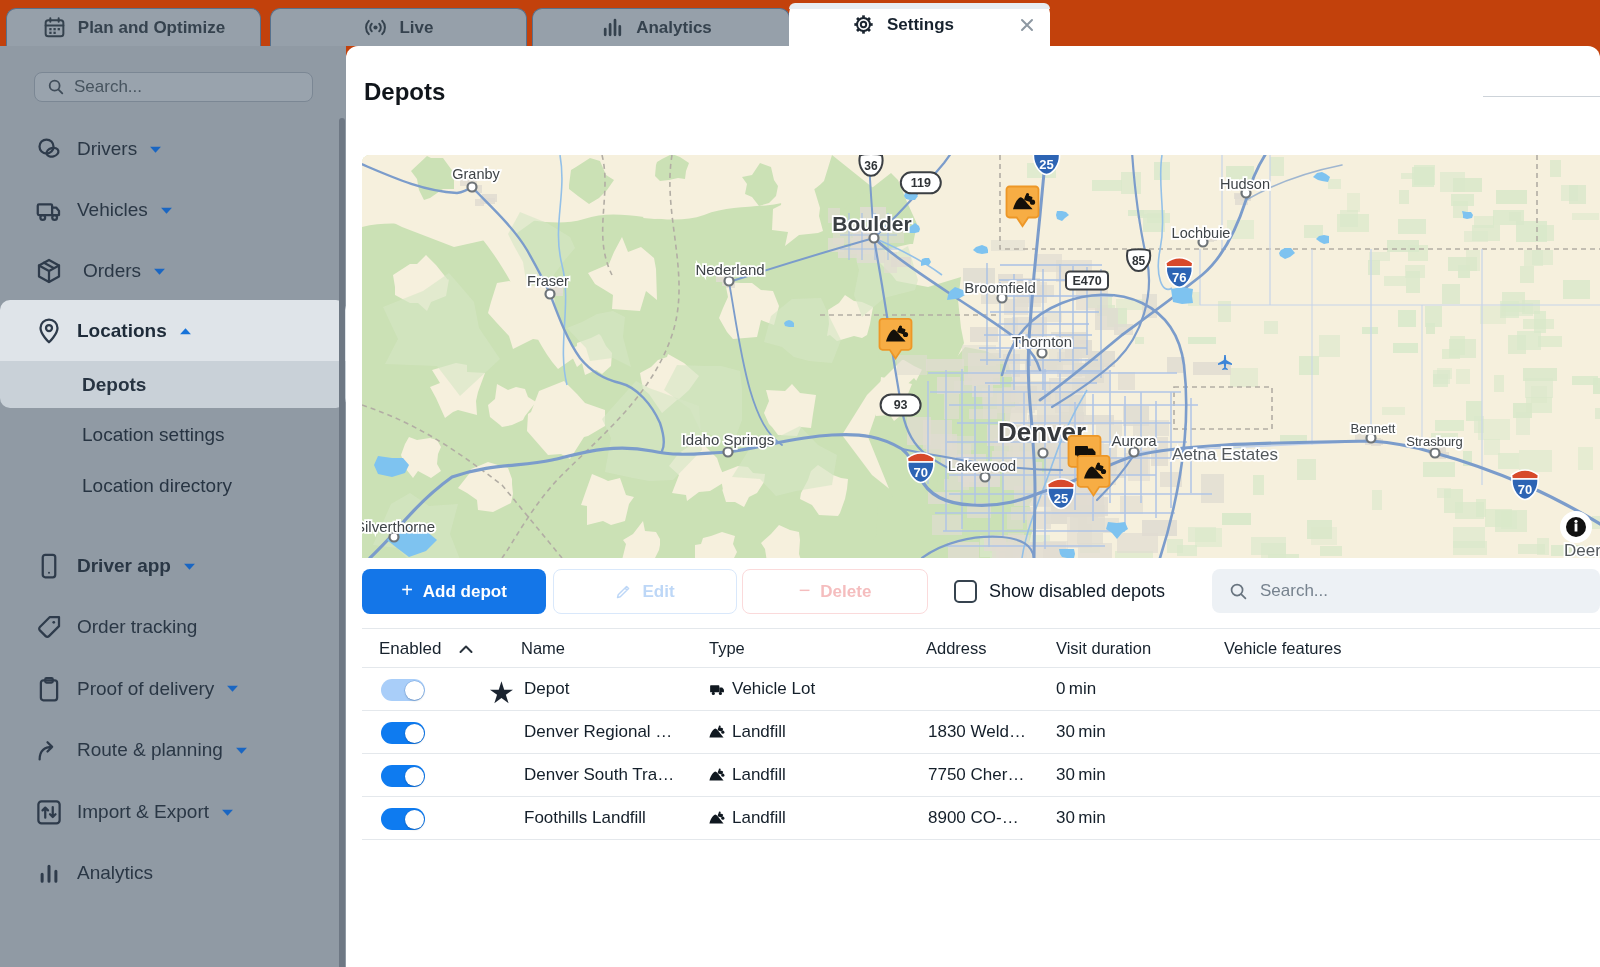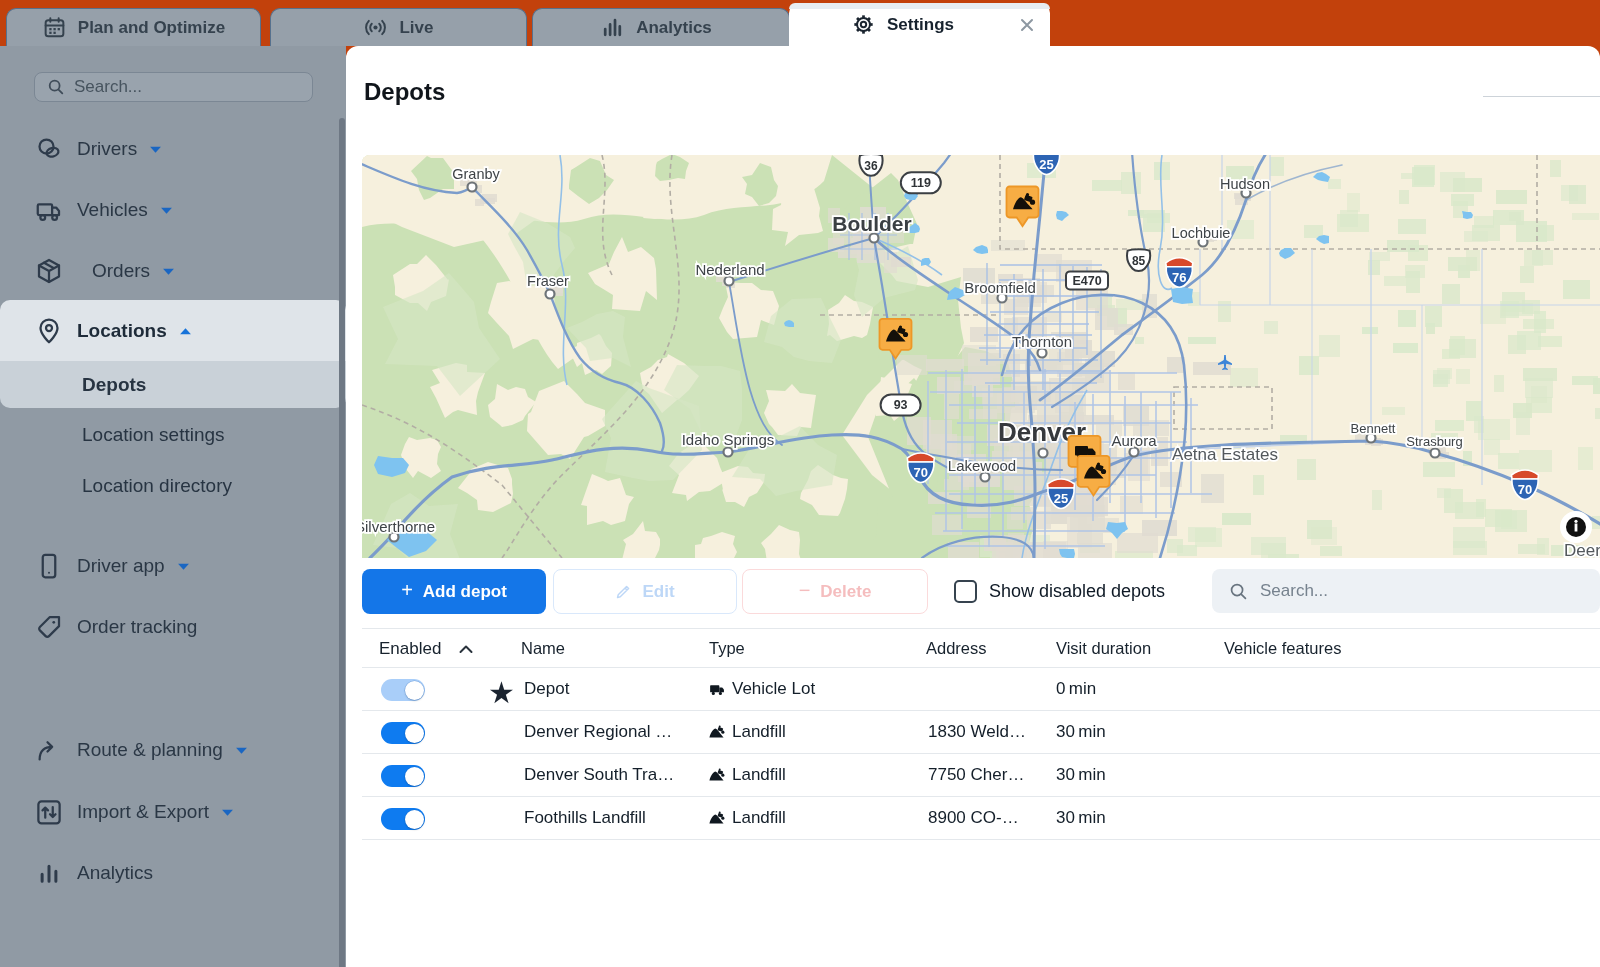--- a/index.html
+++ b/index.html
@@ -88,21 +88,21 @@
         <span style="margin-left:13px;font-size:19px;font-weight:400;color:#2A3745">Vehicles</span>
         <svg width="13" height="9" viewBox="0 0 12 8" style="margin-left:12px">
           <path d="M1,1.5 L6,7 L11,1.5 Z" fill="#1A66C2"></path>
         </svg>
       </div>
       <div style="position:absolute;left:0;top:203px;width:346px;height:44px;display:flex;align-items:center">
         <div style="width:30px;height:30px;margin-left:34px"><svg width="30" height="30" viewBox="0 0 24 24">
             <path d="M12,3.2 L20,7.6 V16.4 L12,20.8 L4,16.4 V7.6 Z" fill="none" stroke="#2E3B4B" stroke-width="1.8" stroke-linecap="round" stroke-linejoin="round"></path>
             <path d="M4,7.6 L12,12 L20,7.6 M12,12 V20.8 M8,5.4 L16,9.8" fill="none" stroke="#2E3B4B" stroke-width="1.8" stroke-linecap="round" stroke-linejoin="round"></path>
           </svg></div>
-        <span style="margin-left:28px;font-size:19px;font-weight:400;color:#2A3745">Orders</span>
+        <span style="margin-left:19px;font-size:19px;font-weight:400;color:#2A3745">Orders</span>
         <svg width="13" height="9" viewBox="0 0 12 8" style="margin-left:12px">
           <path d="M1,1.5 L6,7 L11,1.5 Z" fill="#1A66C2"></path>
         </svg>
       </div>
       <div style="position:absolute;left:0;top:254px;width:346px;height:61px;background:#DFE4E9;border-radius:10px 10px 0 0"></div>
       <div style="position:absolute;left:0;top:315px;width:346px;height:47px;background:#C9D1D8;border-radius:0 0 10px 10px"></div>
       <div style="position:absolute;left:0;top:263px;width:300px;height:44px;display:flex;align-items:center">
         <div style="width:30px;height:30px;margin-left:34px"><svg width="30" height="30" viewBox="0 0 24 24">
             <path d="M12,21 C12,21 5.2,14.6 5.2,9.6 A6.8,6.8 0 0 1 18.8,9.6 C18.8,14.6 12,21 12,21 Z" fill="none" stroke="#2E3B4B" stroke-width="1.8" stroke-linecap="round" stroke-linejoin="round"></path>
             <circle cx="12" cy="9.6" r="2.4" fill="none" stroke="#2E3B4B" stroke-width="1.8" stroke-linecap="round" stroke-linejoin="round"></circle>
@@ -119,31 +119,41 @@
         <span style="font-size:19px;font-weight:400;color:#273442">Location settings</span>
       </div>
       <div style="position:absolute;left:82px;top:417.5px;height:44px;display:flex;align-items:center">
         <span style="font-size:19px;font-weight:400;color:#273442">Location directory</span>
       </div>
       <div style="position:absolute;left:0;top:498px;width:346px;height:44px;display:flex;align-items:center">
         <div style="width:30px;height:30px;margin-left:34px"><svg width="30" height="30" viewBox="0 0 24 24">
             <rect x="7" y="3" width="10" height="18" rx="2" fill="none" stroke="#2E3B4B" stroke-width="1.8" stroke-linecap="round" stroke-linejoin="round"></rect>
             <circle cx="12" cy="17.3" r="0.8" fill="#2E3B4B" stroke="none"></circle>
           </svg></div>
-        <span style="margin-left:13px;font-size:19px;font-weight:400;color:#2A3745">Driver app</span>
+        <span style="margin-left:13px;font-size:19px;font-weight:700;color:#2A3745">Driver app</span>
         <svg width="13" height="9" viewBox="0 0 12 8" style="margin-left:12px">
           <path d="M1,1.5 L6,7 L11,1.5 Z" fill="#1A66C2"></path>
         </svg>
       </div>
       <div style="position:absolute;left:0;top:559px;width:346px;height:44px;display:flex;align-items:center">
         <div style="width:30px;height:30px;margin-left:34px"><svg width="30" height="30" viewBox="0 0 24 24">
             <path d="M20,11.3 L12,19.3 a1.9,1.9 0 0 1 -2.7,0 L4.7,14.7 a1.9,1.9 0 0 1 0,-2.7 L12.7,4 H20 Z" fill="none" stroke="#2E3B4B" stroke-width="1.8" stroke-linecap="round" stroke-linejoin="round"></path>
             <circle cx="15.8" cy="8.2" r="1.1" fill="#2E3B4B" stroke="none"></circle>
           </svg></div>
         <span style="margin-left:13px;font-size:19px;font-weight:400;color:#2A3745">Order tracking</span>
+      </div>
+      <div style="position:absolute;left:0;top:620.5px;width:346px;height:44px;display:flex;align-items:center">
+        <div style="width:30px;height:30px;margin-left:34px"><svg width="30" height="30" viewBox="0 0 24 24">
+            <rect x="5.5" y="5" width="13" height="16" rx="2" fill="none" stroke="#2E3B4B" stroke-width="1.8" stroke-linecap="round" stroke-linejoin="round"></rect>
+            <rect x="9" y="3.2" width="6" height="3.6" rx="1" fill="none" stroke="#2E3B4B" stroke-width="1.8" stroke-linecap="round" stroke-linejoin="round"></rect>
+          </svg></div>
+        <span style="margin-left:13px;font-size:19px;font-weight:400;color:#2A3745">Proof of delivery</span>
+        <svg width="13" height="9" viewBox="0 0 12 8" style="margin-left:12px">
+          <path d="M1,1.5 L6,7 L11,1.5 Z" fill="#1A66C2"></path>
+        </svg>
       </div>
       <div style="position:absolute;left:0;top:682px;width:346px;height:44px;display:flex;align-items:center">
         <div style="width:30px;height:30px;margin-left:34px"><svg width="30" height="30" viewBox="0 0 24 24">
             <path d="M4.5,19.5 C4.5,12.5 8.5,9.5 14.5,9.5 M14.5,9.5 L10.8,5.8 M14.5,9.5 L10.8,13.2" fill="none" stroke="#2E3B4B" stroke-width="1.8" stroke-linecap="round" stroke-linejoin="round"></path>
           </svg></div>
         <span style="margin-left:13px;font-size:19px;font-weight:400;color:#2A3745">Route &amp; planning</span>
         <svg width="13" height="9" viewBox="0 0 12 8" style="margin-left:12px">
           <path d="M1,1.5 L6,7 L11,1.5 Z" fill="#1A66C2"></path>
         </svg>
       </div>

